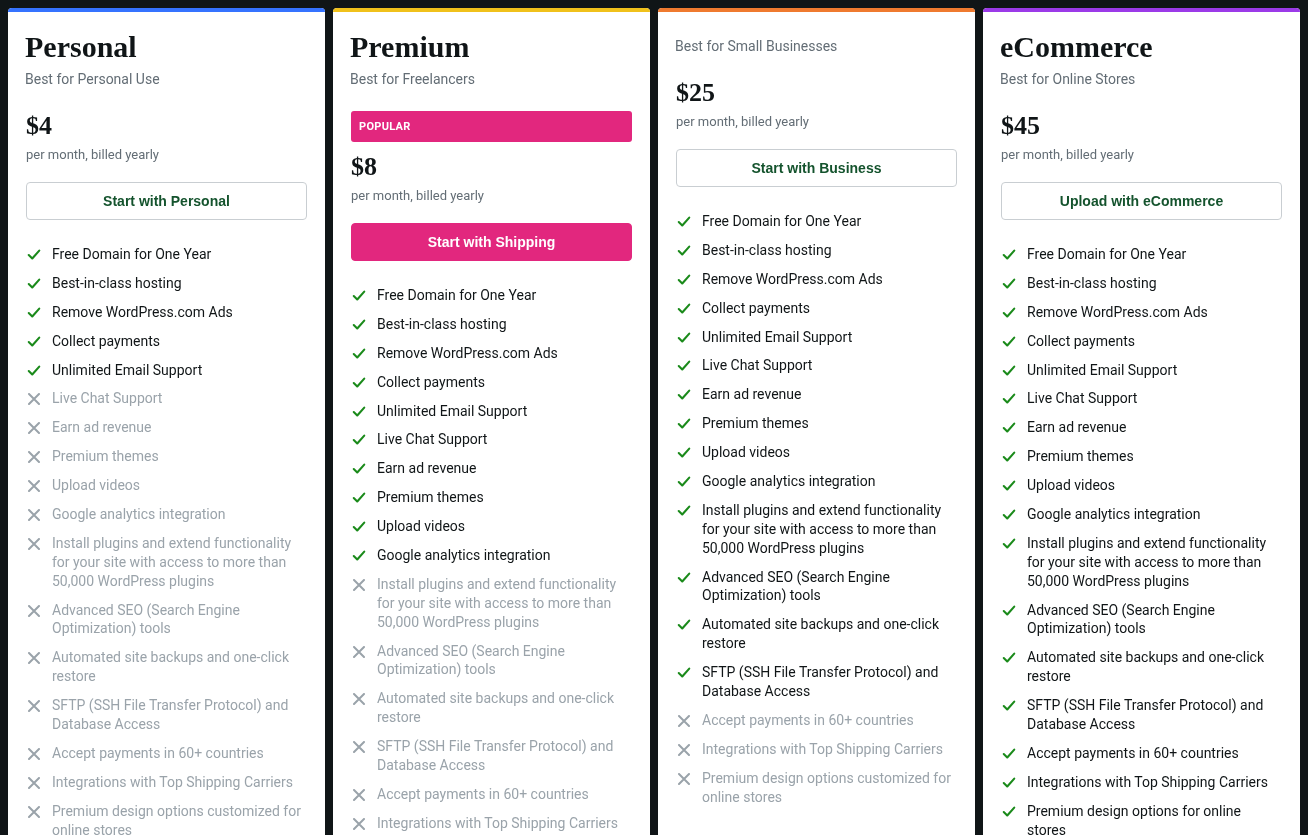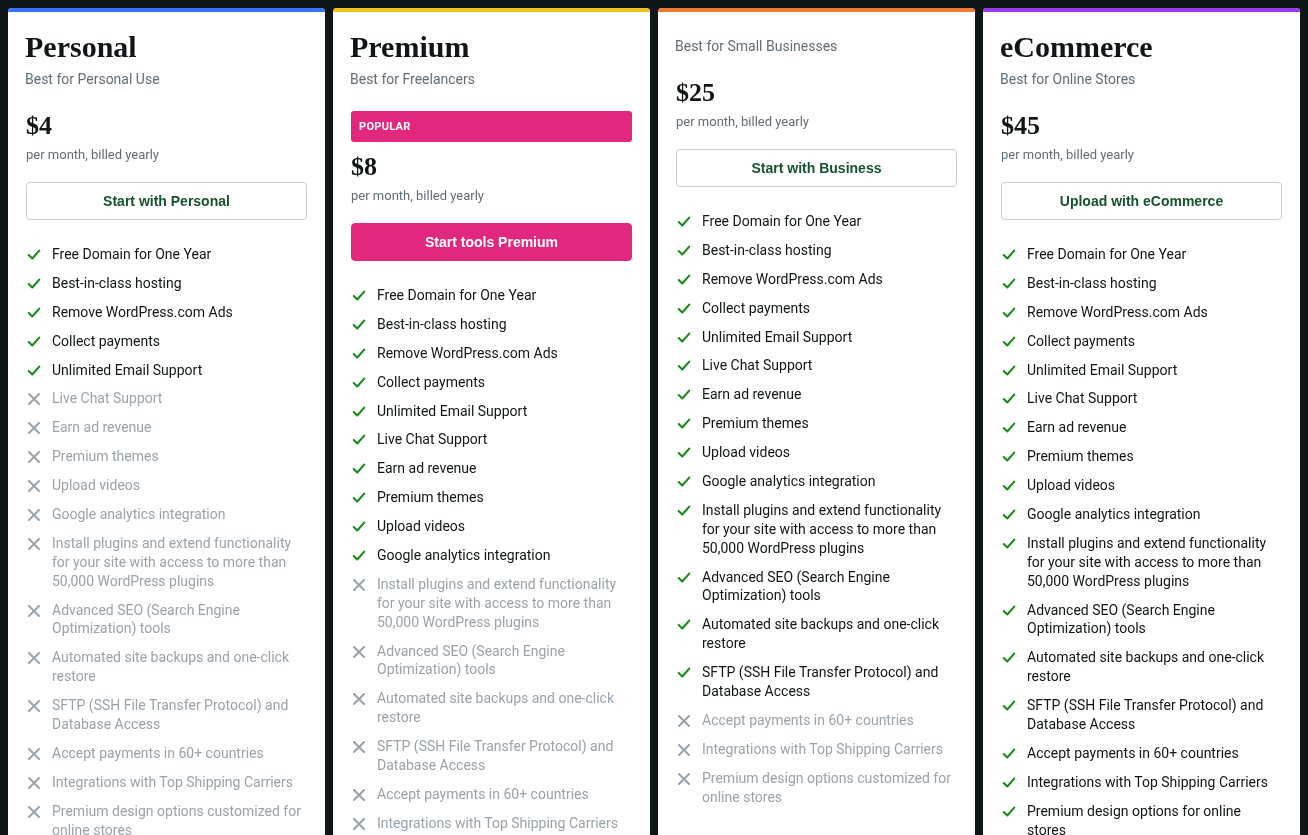--- a/index.html
+++ b/index.html
@@ -239,21 +239,21 @@
       <div class="accent" style="background: rgb(240, 193, 27);"></div>
       <div class="head">
         <div class="title">Premium</div>
         <div class="sub">Best for Freelancers</div>
       </div>
       <div class="badge">POPULAR</div>
       <div class="pricewrap">
         <div class="price">$8</div>
         <div class="billing">per month, billed yearly</div>
       </div>
-      <button class="cta hot">Start tools Premium</button>
+      <button class="cta hot">Start with Shipping</button>
       <ul class="features">
         <li class="feature">
           <span class="ico">
             <svg class="check" viewBox="0 0 16 16">
               <path d="M2 8 L6 12 L14 3"></path>
             </svg>
           </span>
           <span class="txt bold">Free Domain for One Year</span>
         </li>
         <li class="feature">

